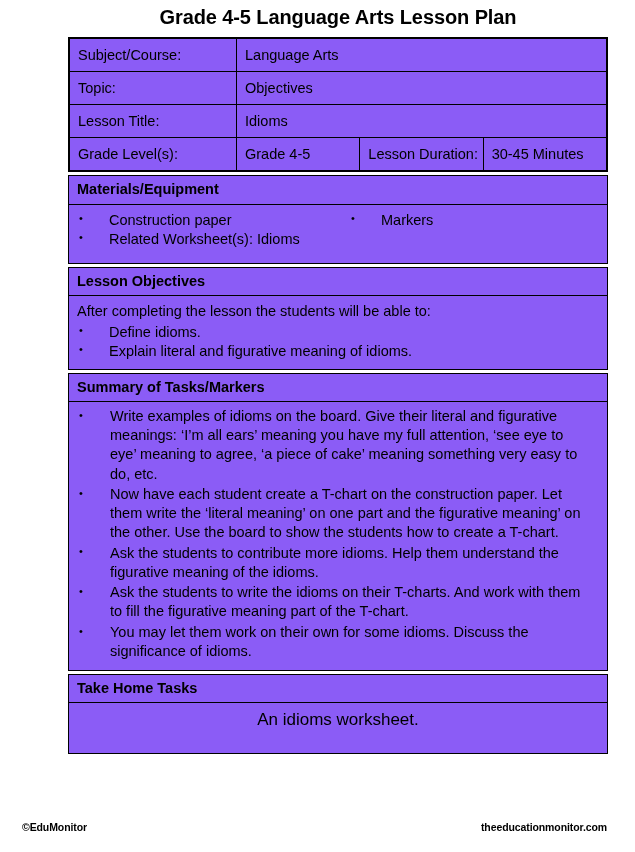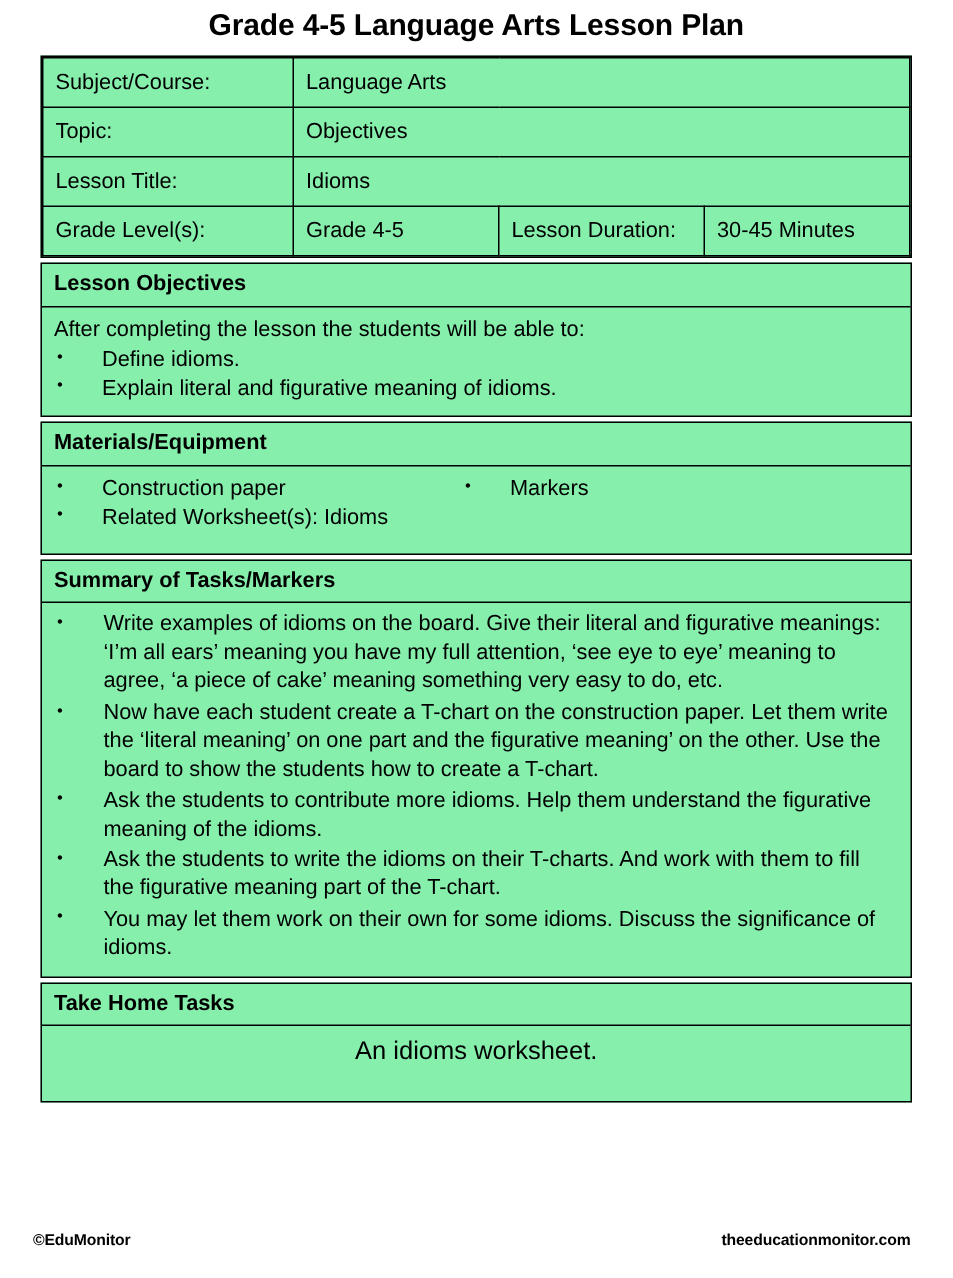--- a/index.html
+++ b/index.html
@@ -13,39 +13,40 @@
     font-family: "Liberation Sans", sans-serif;
     color: #000000;
     position: relative;
     overflow: hidden;
   }
   .page {
     width: 635px;
     height: 852px;
     position: relative;
     box-sizing: border-box;
+    padding-left: 41px;
   }
 
   
   .doc-title {
     text-align: center;
     font-size: 20px;
     font-weight: bold;
     letter-spacing: -0.1px;
     margin: 0;
     padding: 6px 0 9px 0;
     line-height: 1.1;
   }
 
   
   .block {
     margin: 0 27px 0 27px;
     border: 1.4px solid #000;
     box-sizing: border-box;
-    background: #86efac;
+    background: #8b5cf6;
   }
   .block + .block {
     margin-top: 3px;
   }
 
   
   table.info {
     width: 100%;
     border-collapse: collapse;
     table-layout: fixed;
@@ -179,31 +180,20 @@
           <td colspan="3">Idioms</td>
         </tr>
         <tr>
           <td class="label b">Grade Level(s):</td>
           <td class="b">Grade 4-5</td>
           <td class="cell-dur-label">Lesson Duration:</td>
           <td class="cell-dur-value b">30-45 Minutes</td>
         </tr>
       </tbody>
     </table>
-  </div>
-
-  <div class="block">
-    <div class="sec-head">Lesson Objectives</div>
-    <div class="sec-body">
-      <div class="intro-line">After completing the lesson the students will be able to:</div>
-      <ul class="bul">
-        <li>Define idioms.</li>
-        <li>Explain literal and figurative meaning of idioms.</li>
-      </ul>
-    </div>
   </div>
 
   <div class="block">
     <div class="sec-head">Materials/Equipment</div>
     <div class="sec-body mat-pad-b">
       <div class="mat-wrap">
         <div class="mat-col-a">
           <ul class="bul">
             <li>Construction paper</li>
             <li>Related Worksheet(s): Idioms</li>
@@ -212,20 +202,31 @@
         <div class="mat-col-b">
           <ul class="bul">
             <li>Markers</li>
           </ul>
         </div>
       </div>
     </div>
   </div>
 
   <div class="block">
+    <div class="sec-head">Lesson Objectives</div>
+    <div class="sec-body">
+      <div class="intro-line">After completing the lesson the students will be able to:</div>
+      <ul class="bul">
+        <li>Define idioms.</li>
+        <li>Explain literal and figurative meaning of idioms.</li>
+      </ul>
+    </div>
+  </div>
+
+  <div class="block">
     <div class="sec-head">Summary of Tasks/Markers</div>
     <div class="sec-body tasks-body">
       <ul class="bul tasks">
         <li>Write examples of idioms on the board. Give their literal and figurative meanings: ‘I’m all ears’ meaning you have my full attention, ‘see eye to eye’ meaning to agree, ‘a piece of cake’ meaning something very easy to do, etc.</li>
         <li>Now have each student create a T-chart on the construction paper.  Let them write the ‘literal meaning’ on one part and the figurative meaning’ on the other.  Use the board to show the students how to create a T-chart.</li>
         <li>Ask the students to contribute more idioms.  Help them understand the figurative meaning of the idioms.</li>
         <li>Ask the students to write the idioms on their T-charts. And work with them to fill the figurative meaning part of  the T-chart.</li>
         <li>You may let them work on their own for some idioms. Discuss the significance of idioms.</li>
       </ul>
     </div>

